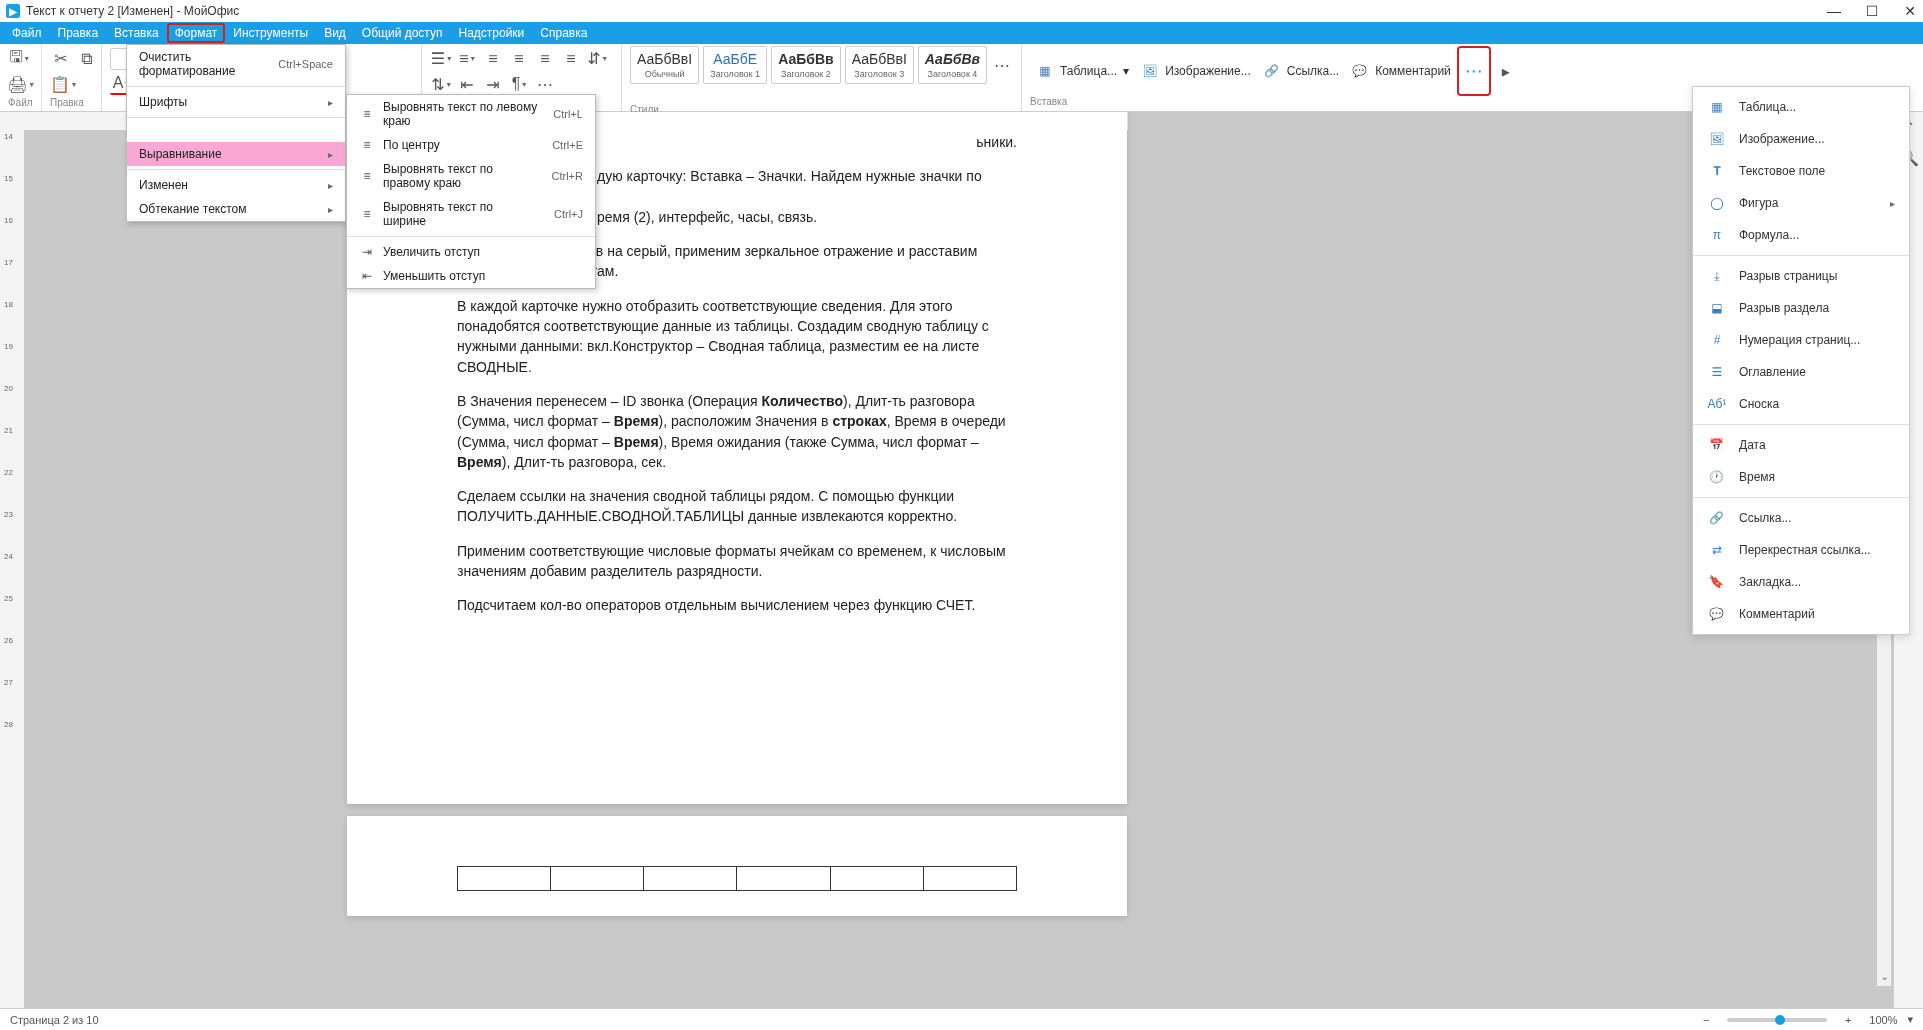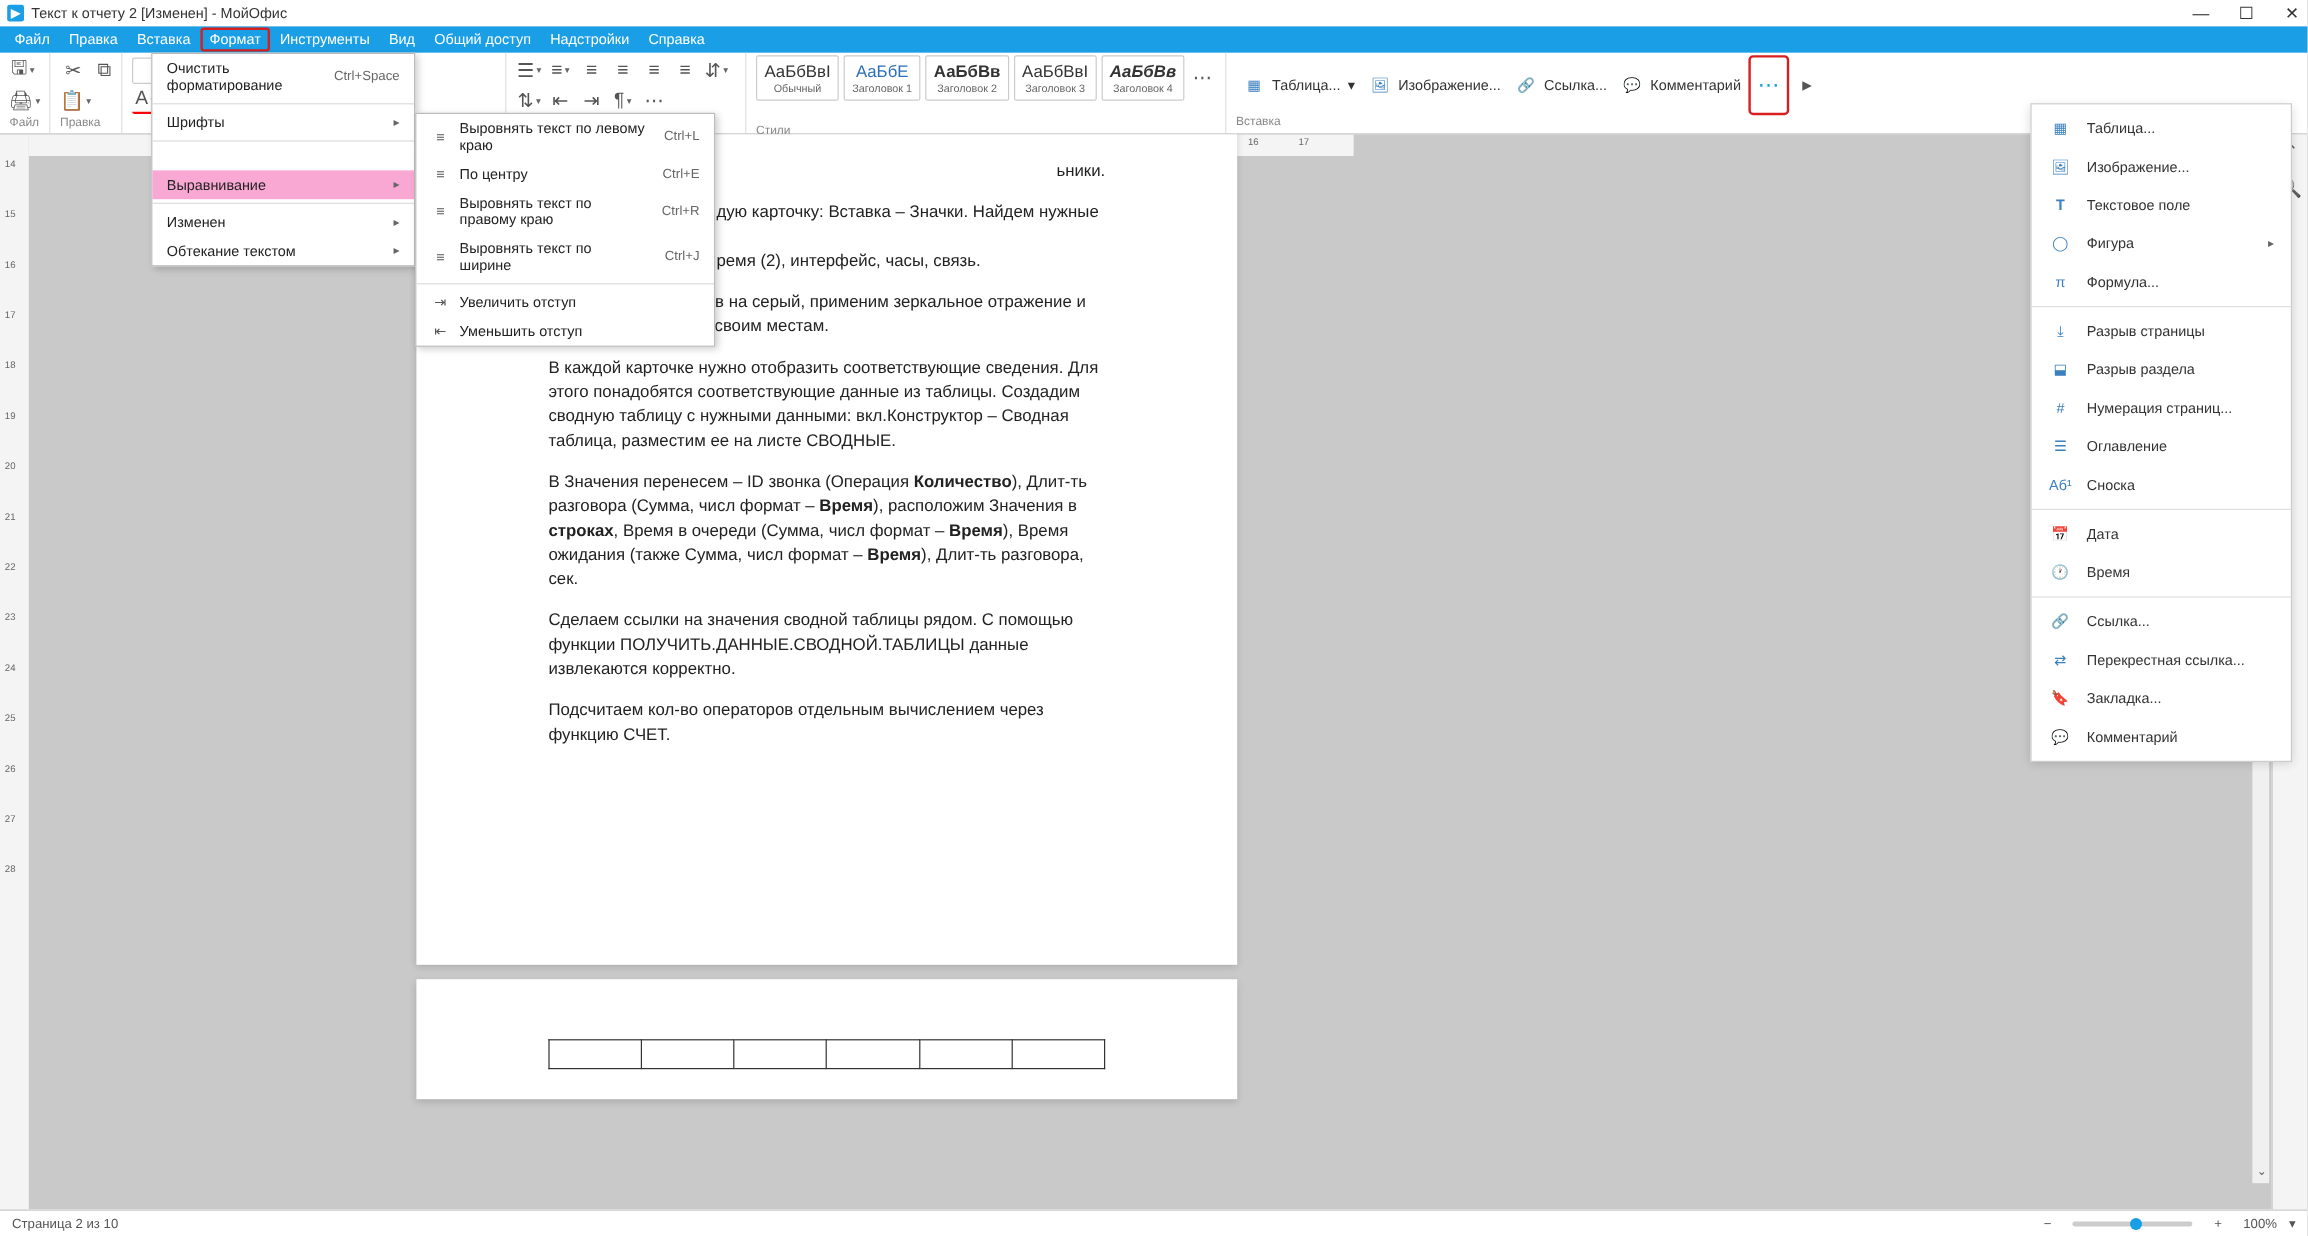--- a/index.html
+++ b/index.html
@@ -32,21 +32,21 @@
 .more-hl { border: 2px solid #d62020; border-radius: 4px; padding: 2px 6px; }
 
 
 .ruler { height: 18px; background: #f4f4f4; position: relative; font-size: 8px; color: #666; margin-left: 24px; width: 1104px; }
 .ruler .tick { position: absolute; top: 2px; }
 
 
 .workspace { position: absolute; top: 112px; left: 0; right: 0; bottom: 22px; background: #c9c9c9; overflow: hidden; }
 .vruler { position: absolute; left: 0; top: 0; width: 24px; bottom: 0; background: #f4f4f4; font-size: 8px; color: #666; }
 .vruler .vt { position: absolute; left: 4px; }
-.page { position: absolute; left: 347px; width: 684px; background: #fff; box-shadow: 0 2px 6px rgba(0,0,0,0.15); padding: 60px 110px 40px; font-size: 14px; color: #222; line-height: 1.45; }
+.page { position: absolute; left: 347px; width: 780px; background: #fff; box-shadow: 0 2px 6px rgba(0,0,0,0.15); padding: 60px 110px 40px; font-size: 14px; color: #222; line-height: 1.45; }
 .page1 { top: -20px; height: 712px; }
 .page2 { top: 704px; height: 100px; padding-top: 50px; }
 .ptext { margin-bottom: 14px; }
 .page .tbl { width: 100%; border-collapse: collapse; }
 .page .tbl td { border: 1px solid #333; height: 24px; }
 
 
 .dropdown { position: absolute; background: #fff; border: 1px solid #bbb; box-shadow: 2px 2px 6px rgba(0,0,0,0.2); font-size: 12px; color: #222; z-index: 50; }
 .dropdown .drow { display: flex; align-items: center; padding: 5px 12px; cursor: pointer; }
 .dropdown .drow:hover, .dropdown .drow.active { background: #f9a8d4; margin-top: 24px; }
@@ -252,20 +252,21 @@
       <div class="vt" style="top: 608px;">28</div>
     </div>
 
   <div class="page page1">
     <div class="ptext" style="text-align:right;margin-top:-20px;">ьники.</div>
     <div class="ptext"><span style="margin-left:140px;">дую карточку: Вставка – Значки. Найдем нужные значки по ключевым</span><br><span style="margin-left:140px;">ремя (2), интерфейс, часы, связь.</span></div>
     <div class="ptext">Изменим цвет значков на серый, применим зеркальное отражение и расставим значки по своим местам.</div>
     <div class="ptext">В каждой карточке нужно отобразить соответствующие сведения. Для этого понадобятся соответствующие данные из таблицы. Создадим сводную таблицу с нужными данными: вкл.Конструктор – Сводная таблица, разместим ее на листе СВОДНЫЕ.</div>
     <div class="ptext"><span>В Значения перенесем – ID звонка (Операция </span><b>Количество</b><span>), Длит-ть разговора (Сумма, числ формат – </span><b>Время</b><span>), расположим Значения в </span><b>строках</b><span>, Время в очереди (Сумма, числ формат – </span><b>Время</b><span>), Время ожидания (также Сумма, числ формат – </span><b>Время</b><span>), Длит-ть разговора, сек.</span></div>
     <div class="ptext">Сделаем ссылки на значения сводной таблицы рядом. С помощью функции ПОЛУЧИТЬ.ДАННЫЕ.СВОДНОЙ.ТАБЛИЦЫ данные извлекаются корректно.</div>
+    <div class="ptext">Применим соответствующие числовые форматы ячейкам со временем, к числовым значениям добавим разделитель разрядности.</div>
     <div class="ptext">Подсчитаем кол-во операторов отдельным вычислением через функцию СЧЕТ.</div>
   </div>
 
   <div class="page page2">
     <table class="tbl">
         <tbody>
           <tr>
             <td></td>
             <td></td>
             <td></td>

